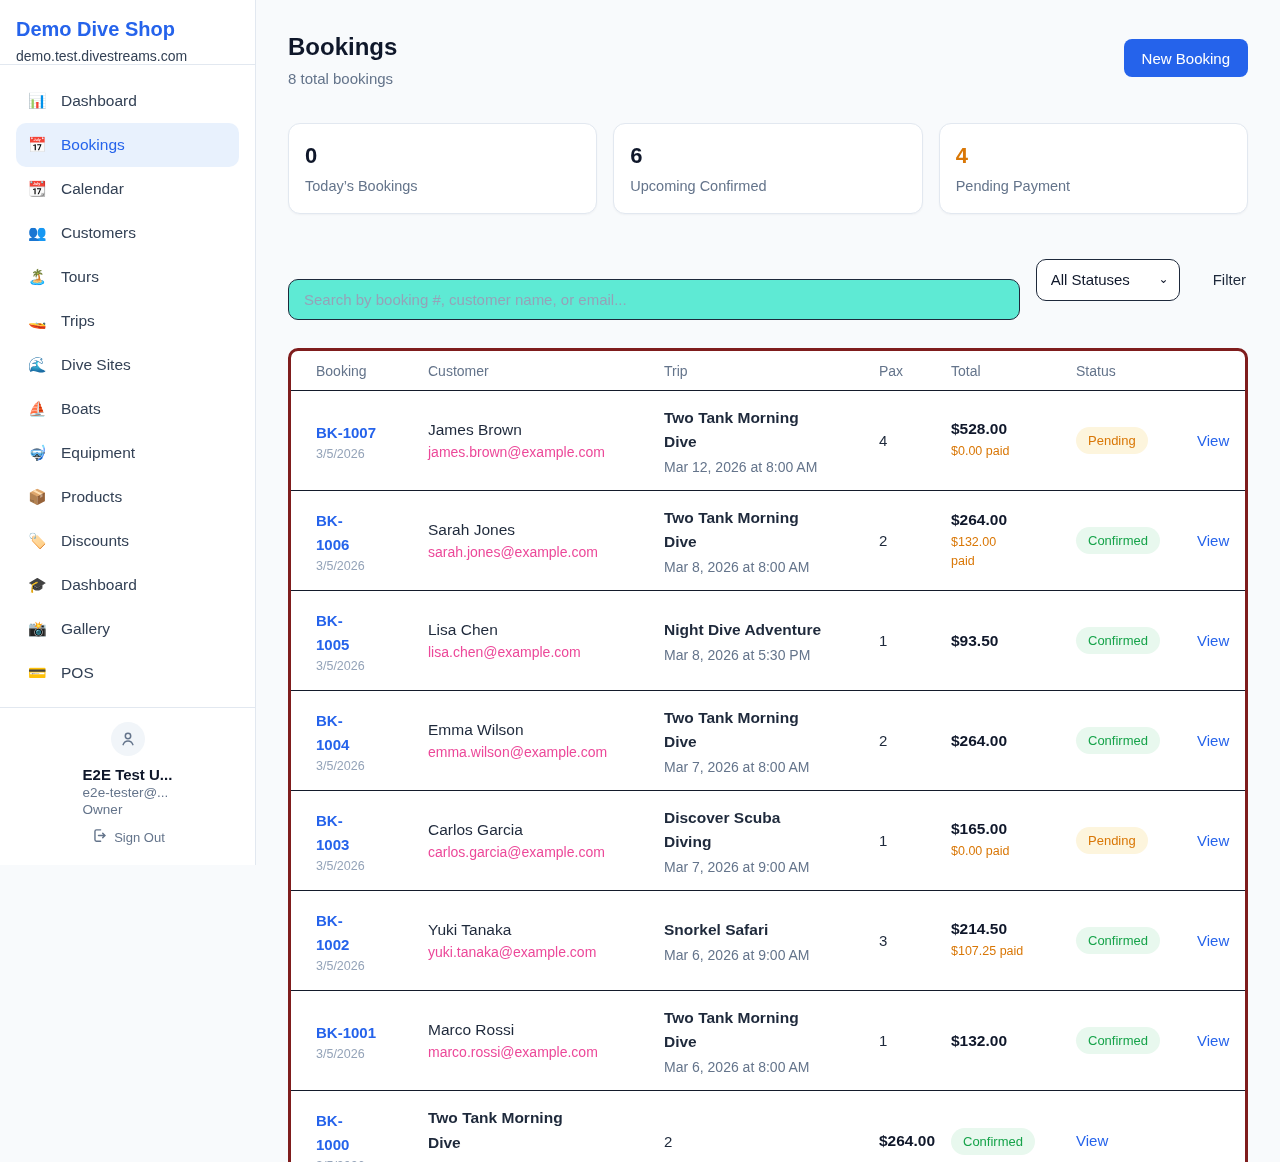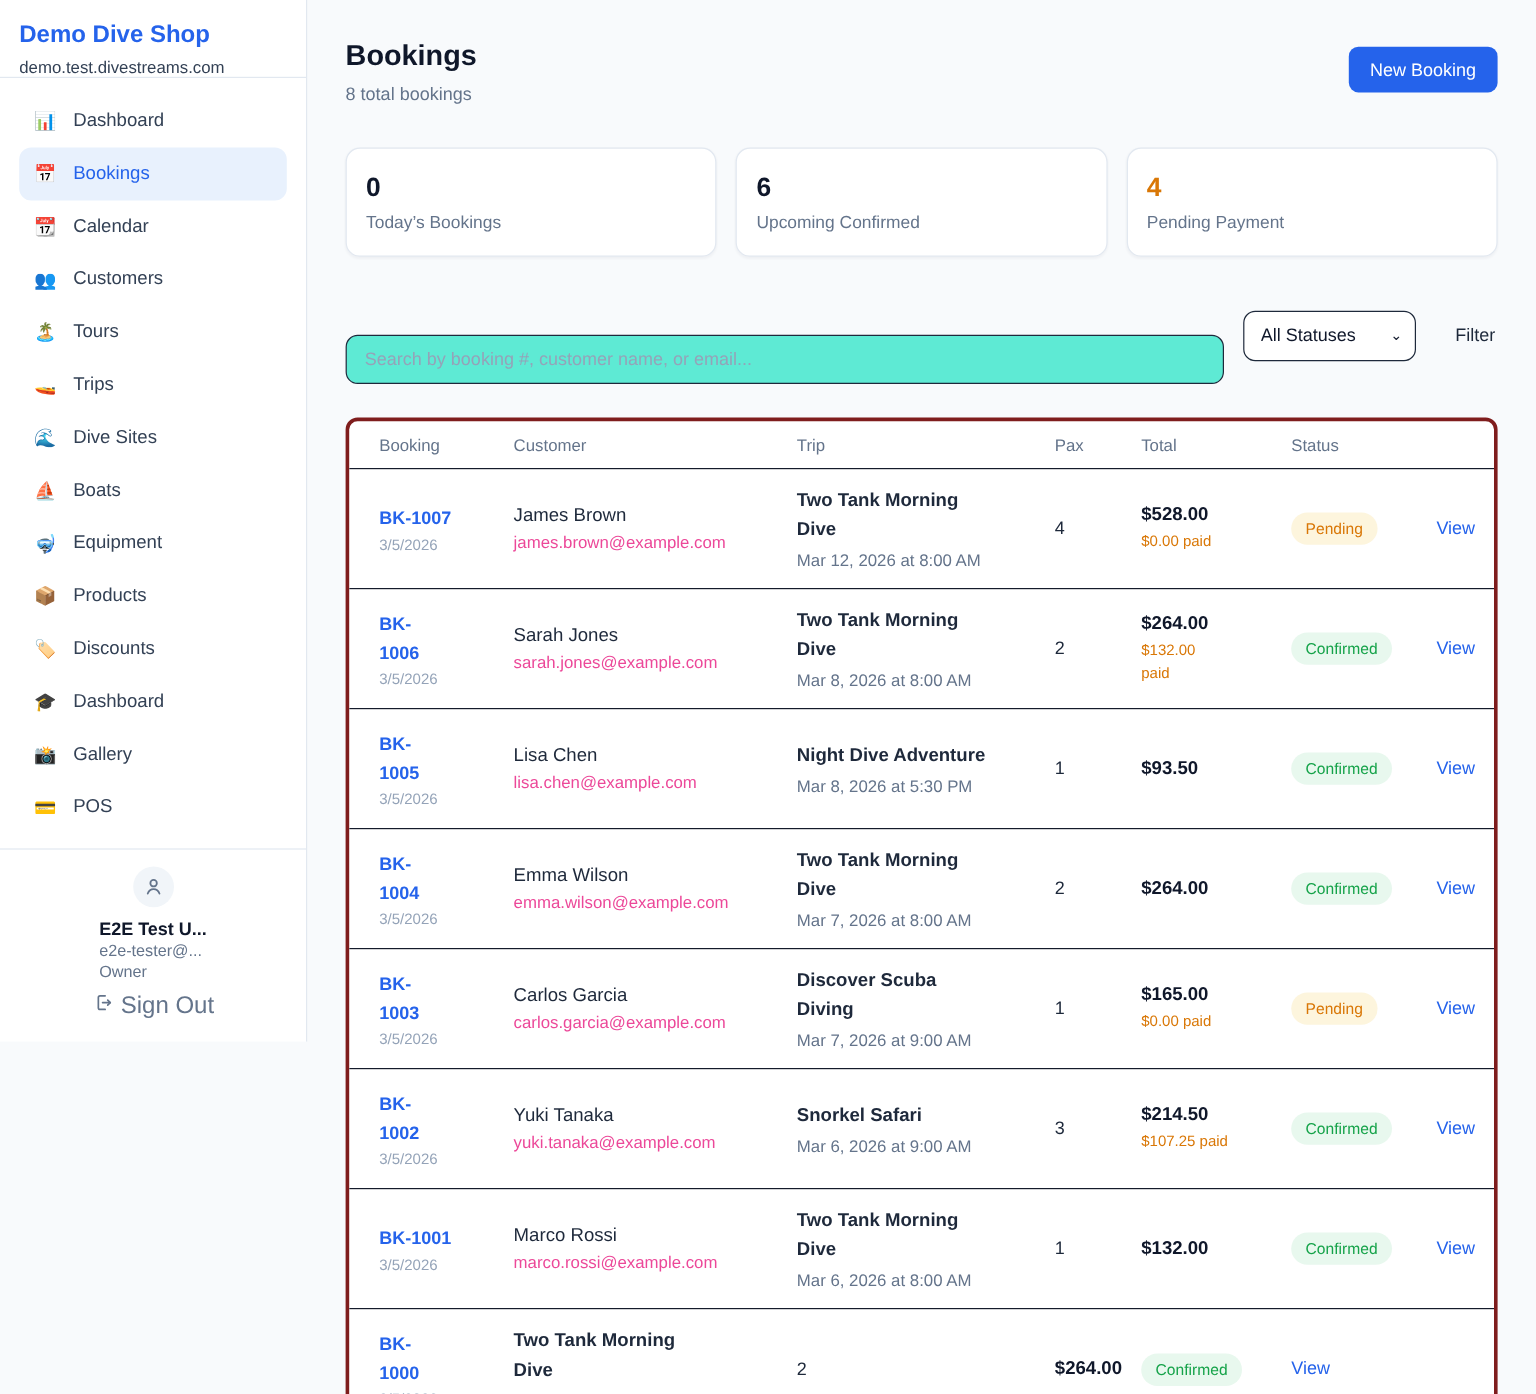--- a/index.html
+++ b/index.html
@@ -17,21 +17,21 @@
     border-radius:10px; font-size:15.5px; color:#334155; cursor:pointer; }
   .nav-item .nav-icon { width:20px; font-size:15px; text-align:center; }
   .nav-item.active { background:#e8f1fd; color:#2563eb; }
   .side-footer { border-top:1px solid #e2e8f0; padding:14px 16px 18px;
     display:flex; align-items:center; gap:10px;flex-direction:column; }
   .avatar { width:34px; height:34px; border-radius:50%; background:#f1f5f9; flex:none;
     display:flex; align-items:center; justify-content:center; color:#64748b; }
   .uinfo { flex:1; min-width:0; }
   .uname { font-size:15px; font-weight:700; color:#0f172a; }
   .uemail, .urole { font-size:13.5px; color:#64748b; margin-top:2px; }
-  .signout { display:flex; align-items:center; gap:7px; color:#64748b; font-size:20px;
+  .signout { display:flex; align-items:center; gap:7px; color:#64748b; font-size:13px;
     background:none; border:none; cursor:pointer; font-family:inherit; flex:none; }
 
   
   .main { margin-left:256px; padding:33px 32px 32px; }
   .page-head { display:flex; justify-content:space-between; align-items:flex-start; }
   .page-title { font-size:24px; font-weight:700; color:#0f172a; }
   .page-sub { font-size:15px; color:#64748b; margin-top:9px; }
   .btn-primary { background:#2563eb; color:#fff; border:none; border-radius:8px;
     height:38px; padding:0 18px; font-size:15px; font-weight:500; cursor:pointer;
     font-family:inherit; margin-top:6px; }

